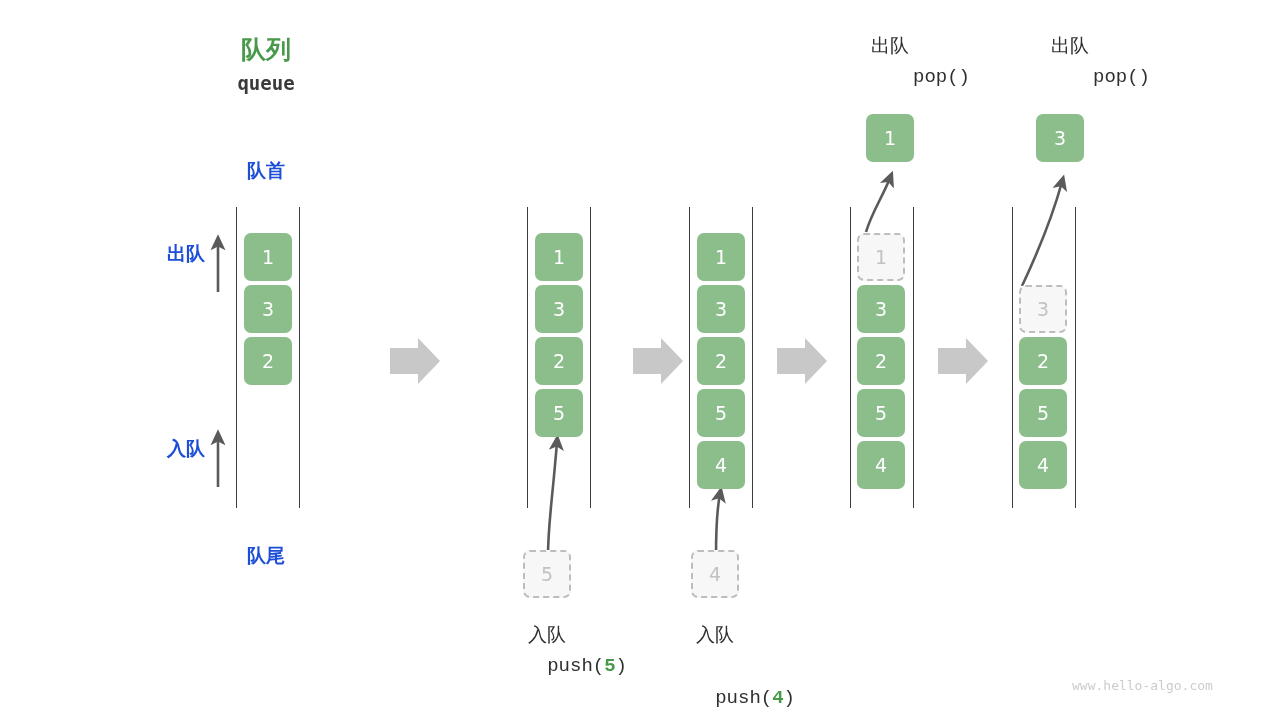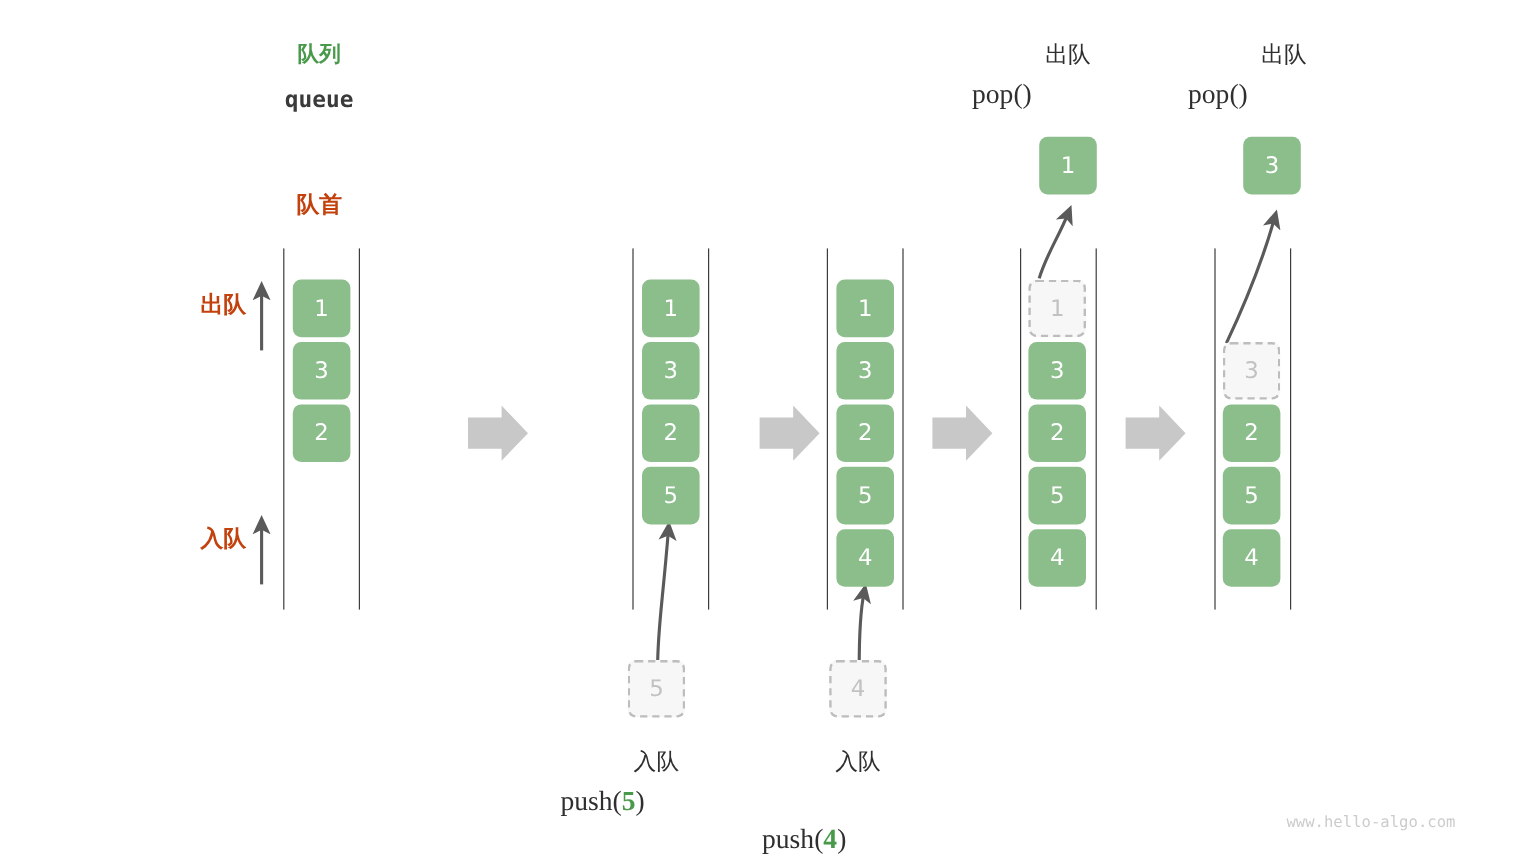--- a/index.html
+++ b/index.html
@@ -9,39 +9,39 @@
     font-family:"DejaVu Sans","Liberation Sans",sans-serif;
     overflow:hidden;
     position:relative;
   }
   #stage{position:absolute;left:0;top:0;width:1280px;height:720px;}
 
   .abs{position:absolute;}
 
   
   .title-cn{
-    font-size:18px;font-weight:bold;color:#48994a;
+    font-size:25px;font-weight:bold;color:#48994a;
     text-align:center;white-space:nowrap;
   }
   .title-en{
     font-family:"DejaVu Sans Mono","Liberation Mono",monospace;
     font-size:19px;color:#3a3a3a;text-align:center;white-space:nowrap;
   }
 
   
   .lbl-bold{
-    font-size:19px;font-weight:bold;color:#c2410c;
+    font-size:19px;font-weight:bold;color:#1d4ed8;
     white-space:nowrap;text-align:center;
   }
   .op-cn{
     font-size:19px;color:#2f2f2f;white-space:nowrap;text-align:center;
   }
   .op-code{
-    font-family:Liberation Serif, serif;
-    font-size:23px;color:#2f2f2f;white-space:nowrap;text-align:left;
+    font-family:Liberation Mono, monospace;
+    font-size:19px;color:#2f2f2f;white-space:nowrap;text-align:right;
   }
   .op-code .num{color:#48994a;font-weight:bold;}
 
   
   .rail{
     position:absolute;width:1px;background:#3c3c3c;
   }
 
   
   .cell{
@@ -117,20 +117,21 @@
     </g>
     <g>
       <path d="M938,348 L966,348 L966,338 L988,361 L966,384 L966,374 L938,374 Z" fill="#c8c8c8"></path>
     </g>
   </svg>
 
   <div class="abs title-cn" style="left:186px;top:33px;width:160px;">队列</div>
   <div class="abs title-en" style="left:186px;top:72px;width:160px;font-weight:bold;">queue</div>
 
   <div class="abs lbl-bold" style="left:186px;top:158px;width:160px;">队首</div>
+  <div class="abs lbl-bold" style="left:186px;top:543px;width:160px;">队尾</div>
 
   <div class="abs lbl-bold" style="left:125px;top:241px;width:80px;text-align:right;">出队</div>
   <div class="abs lbl-bold" style="left:125px;top:436px;width:80px;text-align:right;">入队</div>
 
   <div class="abs">
     <div class="rail" style="left:236px;top:207px;height:301px;"></div>
     <div class="rail" style="left:299px;top:207px;height:301px;"></div>
     <div class="cell" style="left:244px;top:233px;">1</div>
     <div class="cell" style="left:244px;top:285px;">3</div>
     <div class="cell" style="left:244px;top:337px;">2</div>

